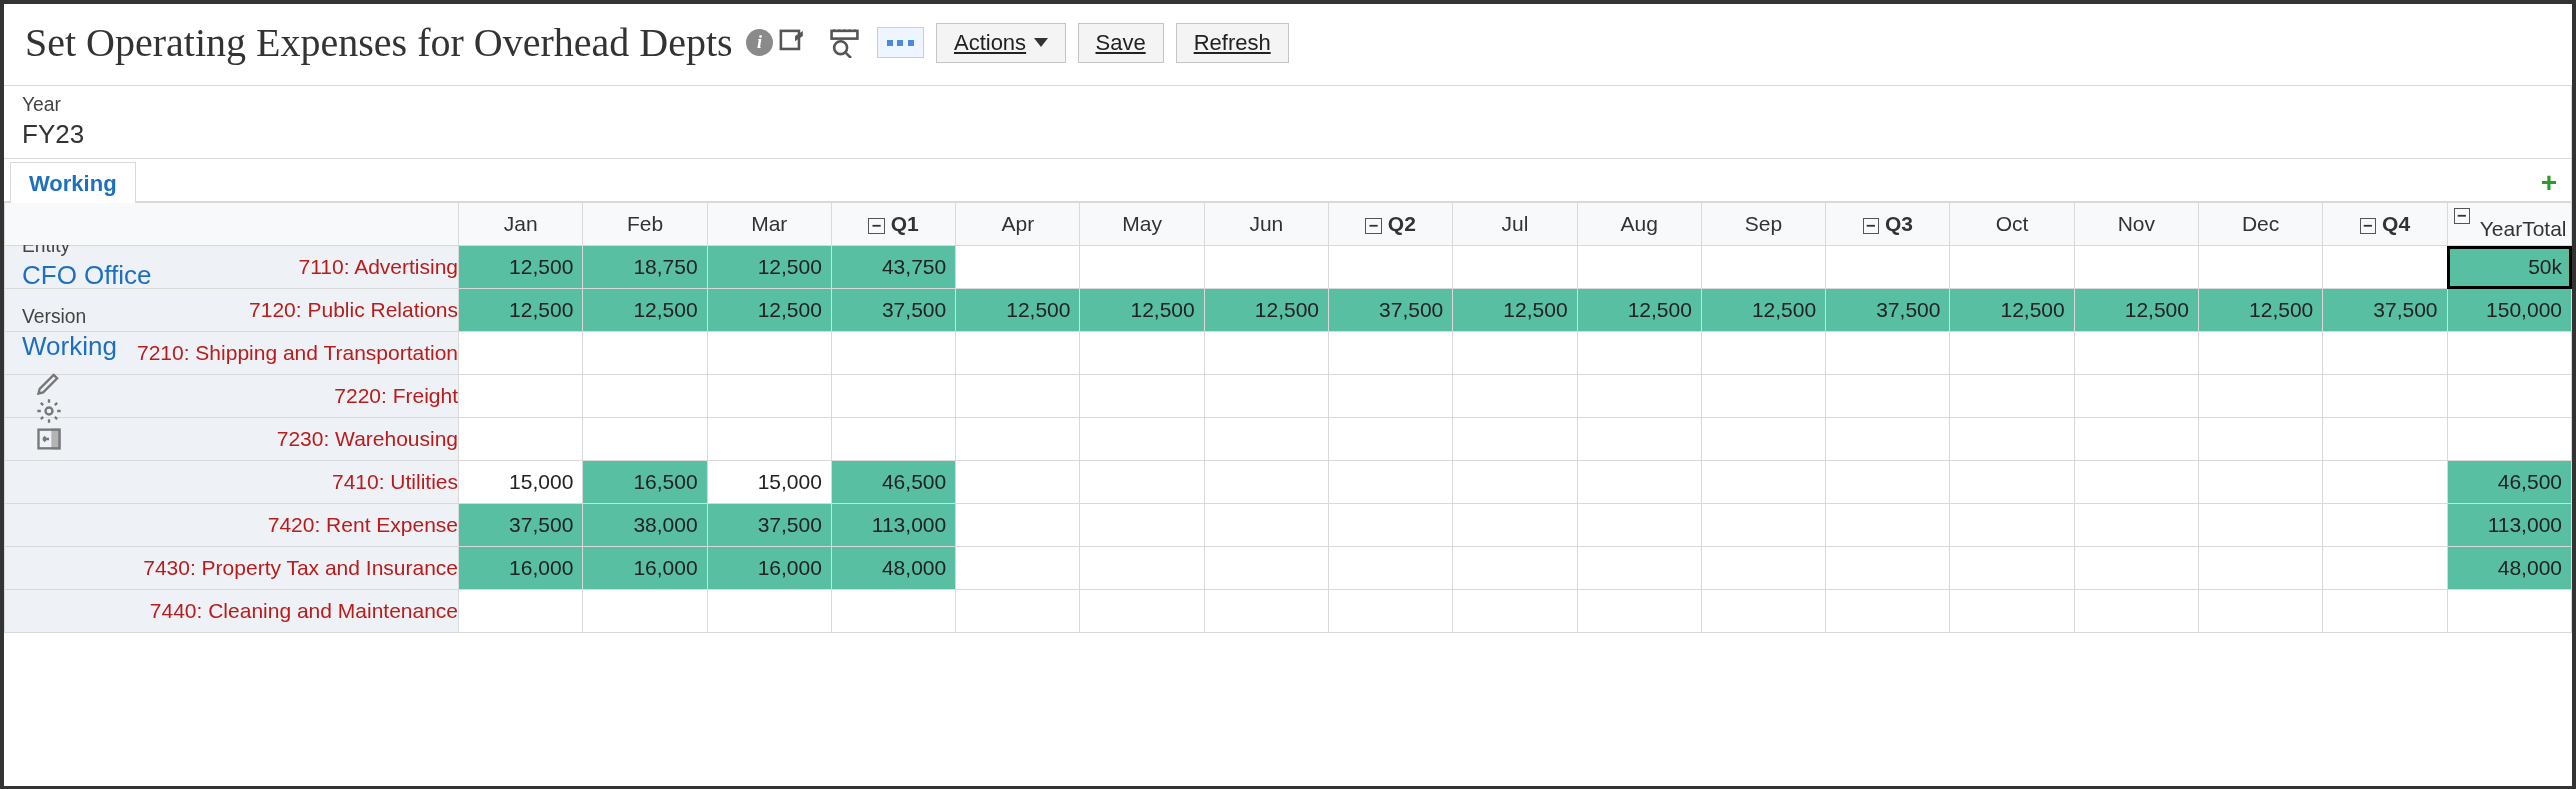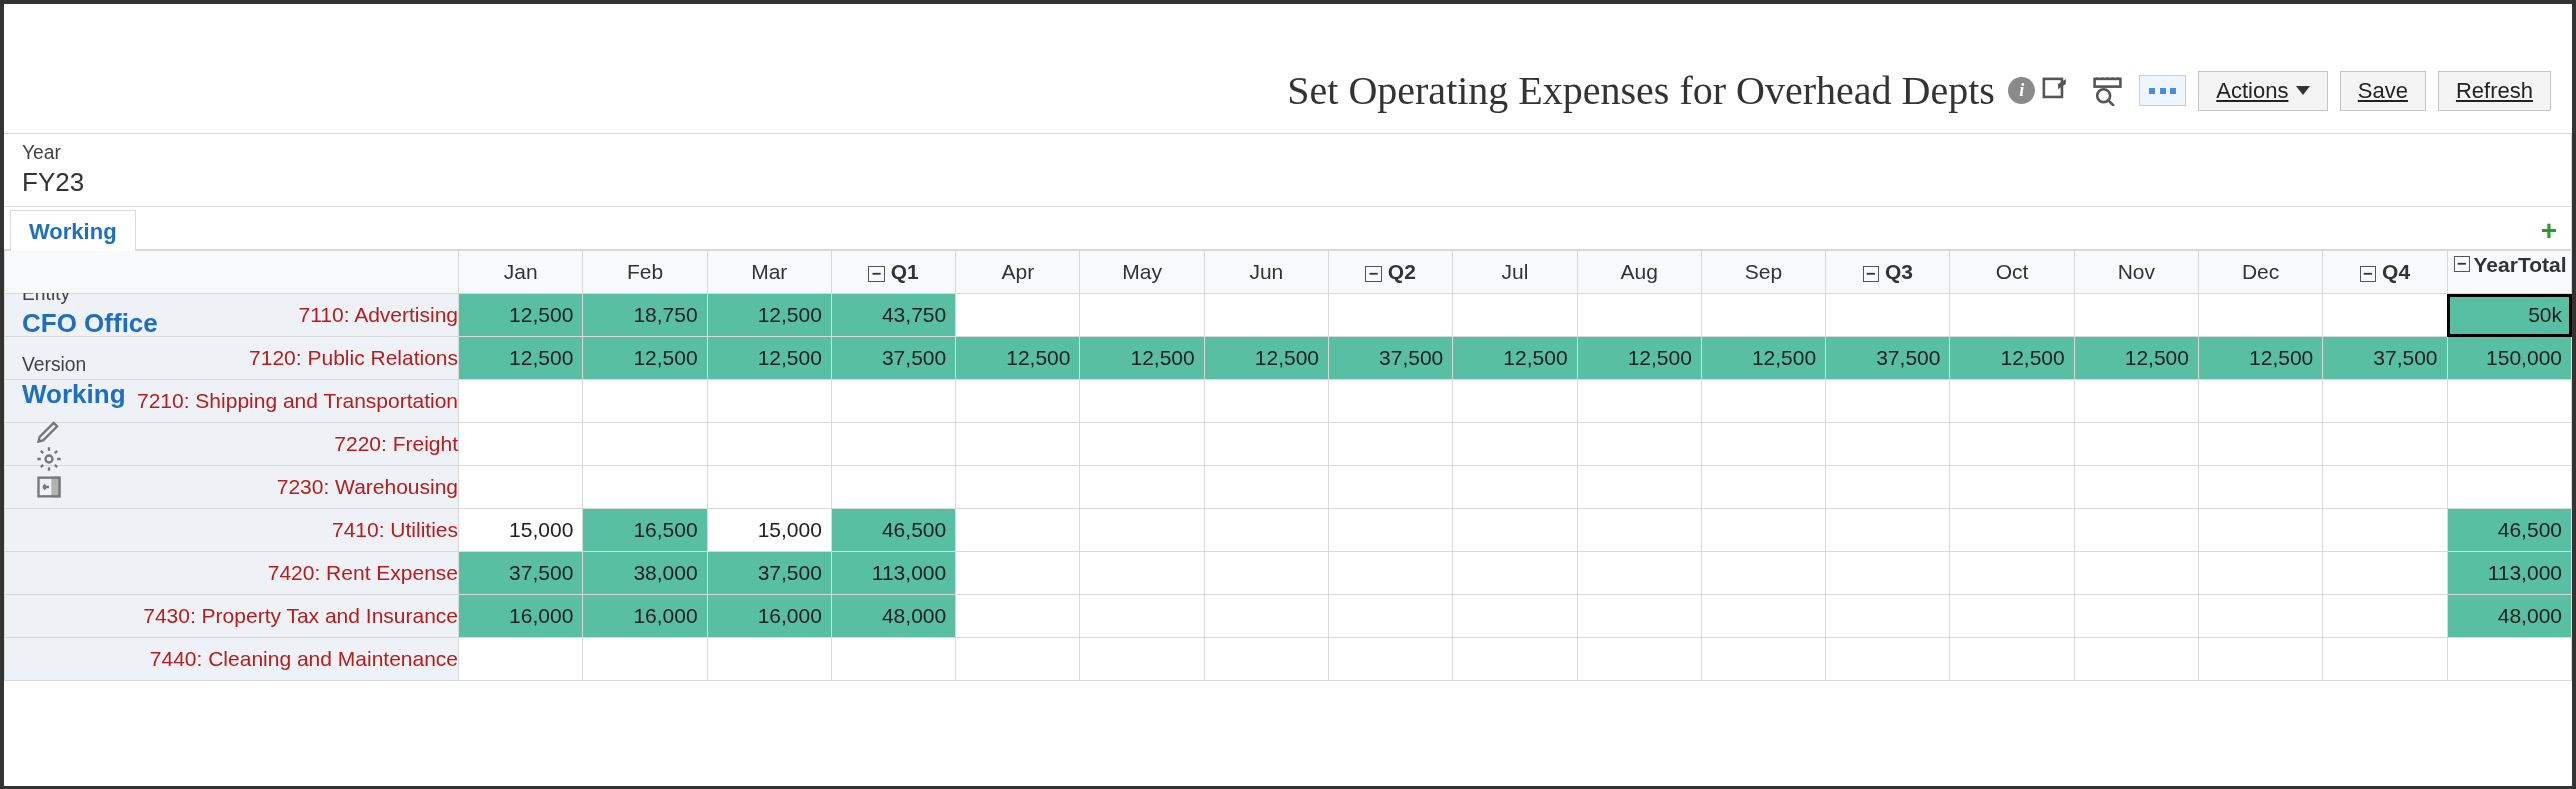--- a/index.html
+++ b/index.html
@@ -1,39 +1,39 @@
 <!DOCTYPE html>
 <html><head>
 <meta charset="utf-8">
 <style>
   * { box-sizing: border-box; margin: 0; padding: 0; }
   html, body { width: 100%; height: 100%; font-family: Arial, Helvetica, sans-serif; font-size: 21px; background: #fff; }
   .frame { border: 4.5px solid #333; width: 2576px; height: 790px; background: #fff; position: relative; overflow: hidden; }
 
   
-  .titlebar { display: flex; align-items: center; justify-content: flex-end; padding: 15px 21px 19.3px 21px; margin-top: 48px; }
+  .titlebar { display: flex; align-items: center; justify-content: flex-start; padding: 15px 21px 19.3px 21px; }
   .titlebar-left { display: flex; align-items: center; gap: 13.4px; }
   .page-title { font-family: Georgia, 'Times New Roman', serif; font-size: 40px; color: #333; font-weight: 400; }
   .info-icon { width: 27px; height: 27px; border-radius: 50%; background: #8a8a8a; display: inline-flex; align-items: center; justify-content: center; color: #fff; font-family: Georgia, serif; font-style: italic; font-weight: bold; font-size: 18px; }
   .titlebar-right { display: flex; align-items: center; gap: 12px; }
   .tb-iconbtn { width: 40px; height: 40px; display: inline-flex; align-items: center; justify-content: center; color: #555; cursor: pointer; }
   .tb-iconbtn svg { width: 31px; height: 31px; }
   .dots-box { border: 1.5px solid #b3d1ff; background: #eef5ff; height: 31px; padding: 0 9px; display: inline-flex; align-items: center; gap: 4.5px; cursor: pointer; }
   .dots-box .d { width: 6px; height: 6px; background: #4a8adf; }
   .btn { border: 1.5px solid #c5c5c5; background: #f4f4f4; padding: 6px 17px; font-size: 22px; color: #222; cursor: pointer; }
   .btn u { text-decoration: underline; }
   .btn.actions { display: inline-flex; align-items: center; gap: 7.4px; }
   .btn.actions .caret { width: 0; height: 0; border-left: 7.4px solid transparent; border-right: 7.4px solid transparent; border-top: 9px solid #333; }
 
   
   .povbar { display: flex; align-items: stretch; border-top: 1.5px solid #d9d9d9; border-bottom: 1.5px solid #d9d9d9; height: 74px; flex-direction: column; }
   .pov-cell { border-right: 1.5px solid #d9d9d9; padding: 7.4px 18px; display: flex; flex-direction: column; justify-content: center; min-width: 149px; }
   .pov-label { font-size: 19.3px; color: #444; }
   .pov-value { font-size: 26px; color: #333; margin-top: 3px; }
-  .pov-value.link { color: #1f6fc0; font-weight: bold; }
+  .pov-value.link { color: #1f6fc0; }
   .pov-spacer { flex: 1; }
   .pov-iconcell { width: 89px; display: flex; align-items: center; justify-content: center; border-left: 1.5px solid #d9d9d9; cursor: pointer; color: #777; }
   .pov-iconcell svg { width: 28px; height: 28px; }
 
   
   .tabstrip { display: flex; align-items: flex-end; border-bottom: 1.5px solid #d9d9d9; height: 43px; padding-left: 6px; position: relative; }
   .tab { padding: 7.4px 18px 6px 18px; border: 1.5px solid #d9d9d9; border-bottom: none; background: #fff; color: #1f6fc0; font-weight: bold; font-size: 22px; margin-bottom: -1.5px; }
   .tabstrip .addbtn { position: absolute; right: 15px; top: 7.4px; font-size: 28px; color: #2a9a2a; font-weight: bold; cursor: pointer; }
 
   
@@ -43,21 +43,21 @@
   table.grid thead th { background: #f7f9fb; font-weight: 400; color: #333; text-align: center; position: relative; }
   table.grid thead th.qtr { font-weight: bold; }
   table.grid thead th.rowhdr { width: 453px; background: #f7f9fb; }
   .col-toggle { display: inline-block; width: 16.4px; height: 16.4px; border: 1.5px solid #555; line-height: 12px; text-align: center; font-size: 16.4px; color: #333; margin-right: 6px; vertical-align: 0.7px; }
   table.grid tbody th.rowlabel { background: #eef1f5; text-align: right; padding-left: 33px; font-weight: 400; color: #b91c1c; }
   table.grid td.cell { text-align: right; padding-right: 9px; color: #222; }
   table.grid td.cell.hl { background: #58bfa3; }
   table.grid td.cell.sel { outline: 3px solid #000; outline-offset: -3px; position: relative; z-index: 2; }
   .yt-wrap { position: relative; display: block; width: 100%; height: 100%; }
   .yt-wrap .col-toggle { position: absolute; left: 6px; top: 4.5px; }
-  .yt-wrap .yt-text { position: absolute; right: 4.5px; bottom: 16px; font-weight: bold; white-space: nowrap; }
+  .yt-wrap .yt-text { position: absolute; right: 4.5px; bottom: 4px; font-weight: normal; white-space: nowrap; }
 </style>
 </head>
 <body>
 <div class="frame">
 
 <div class="titlebar">
   <div class="titlebar-left">
     <span class="page-title">Set Operating Expenses for Overhead Depts</span>
     <span class="info-icon">i</span>
   </div>

